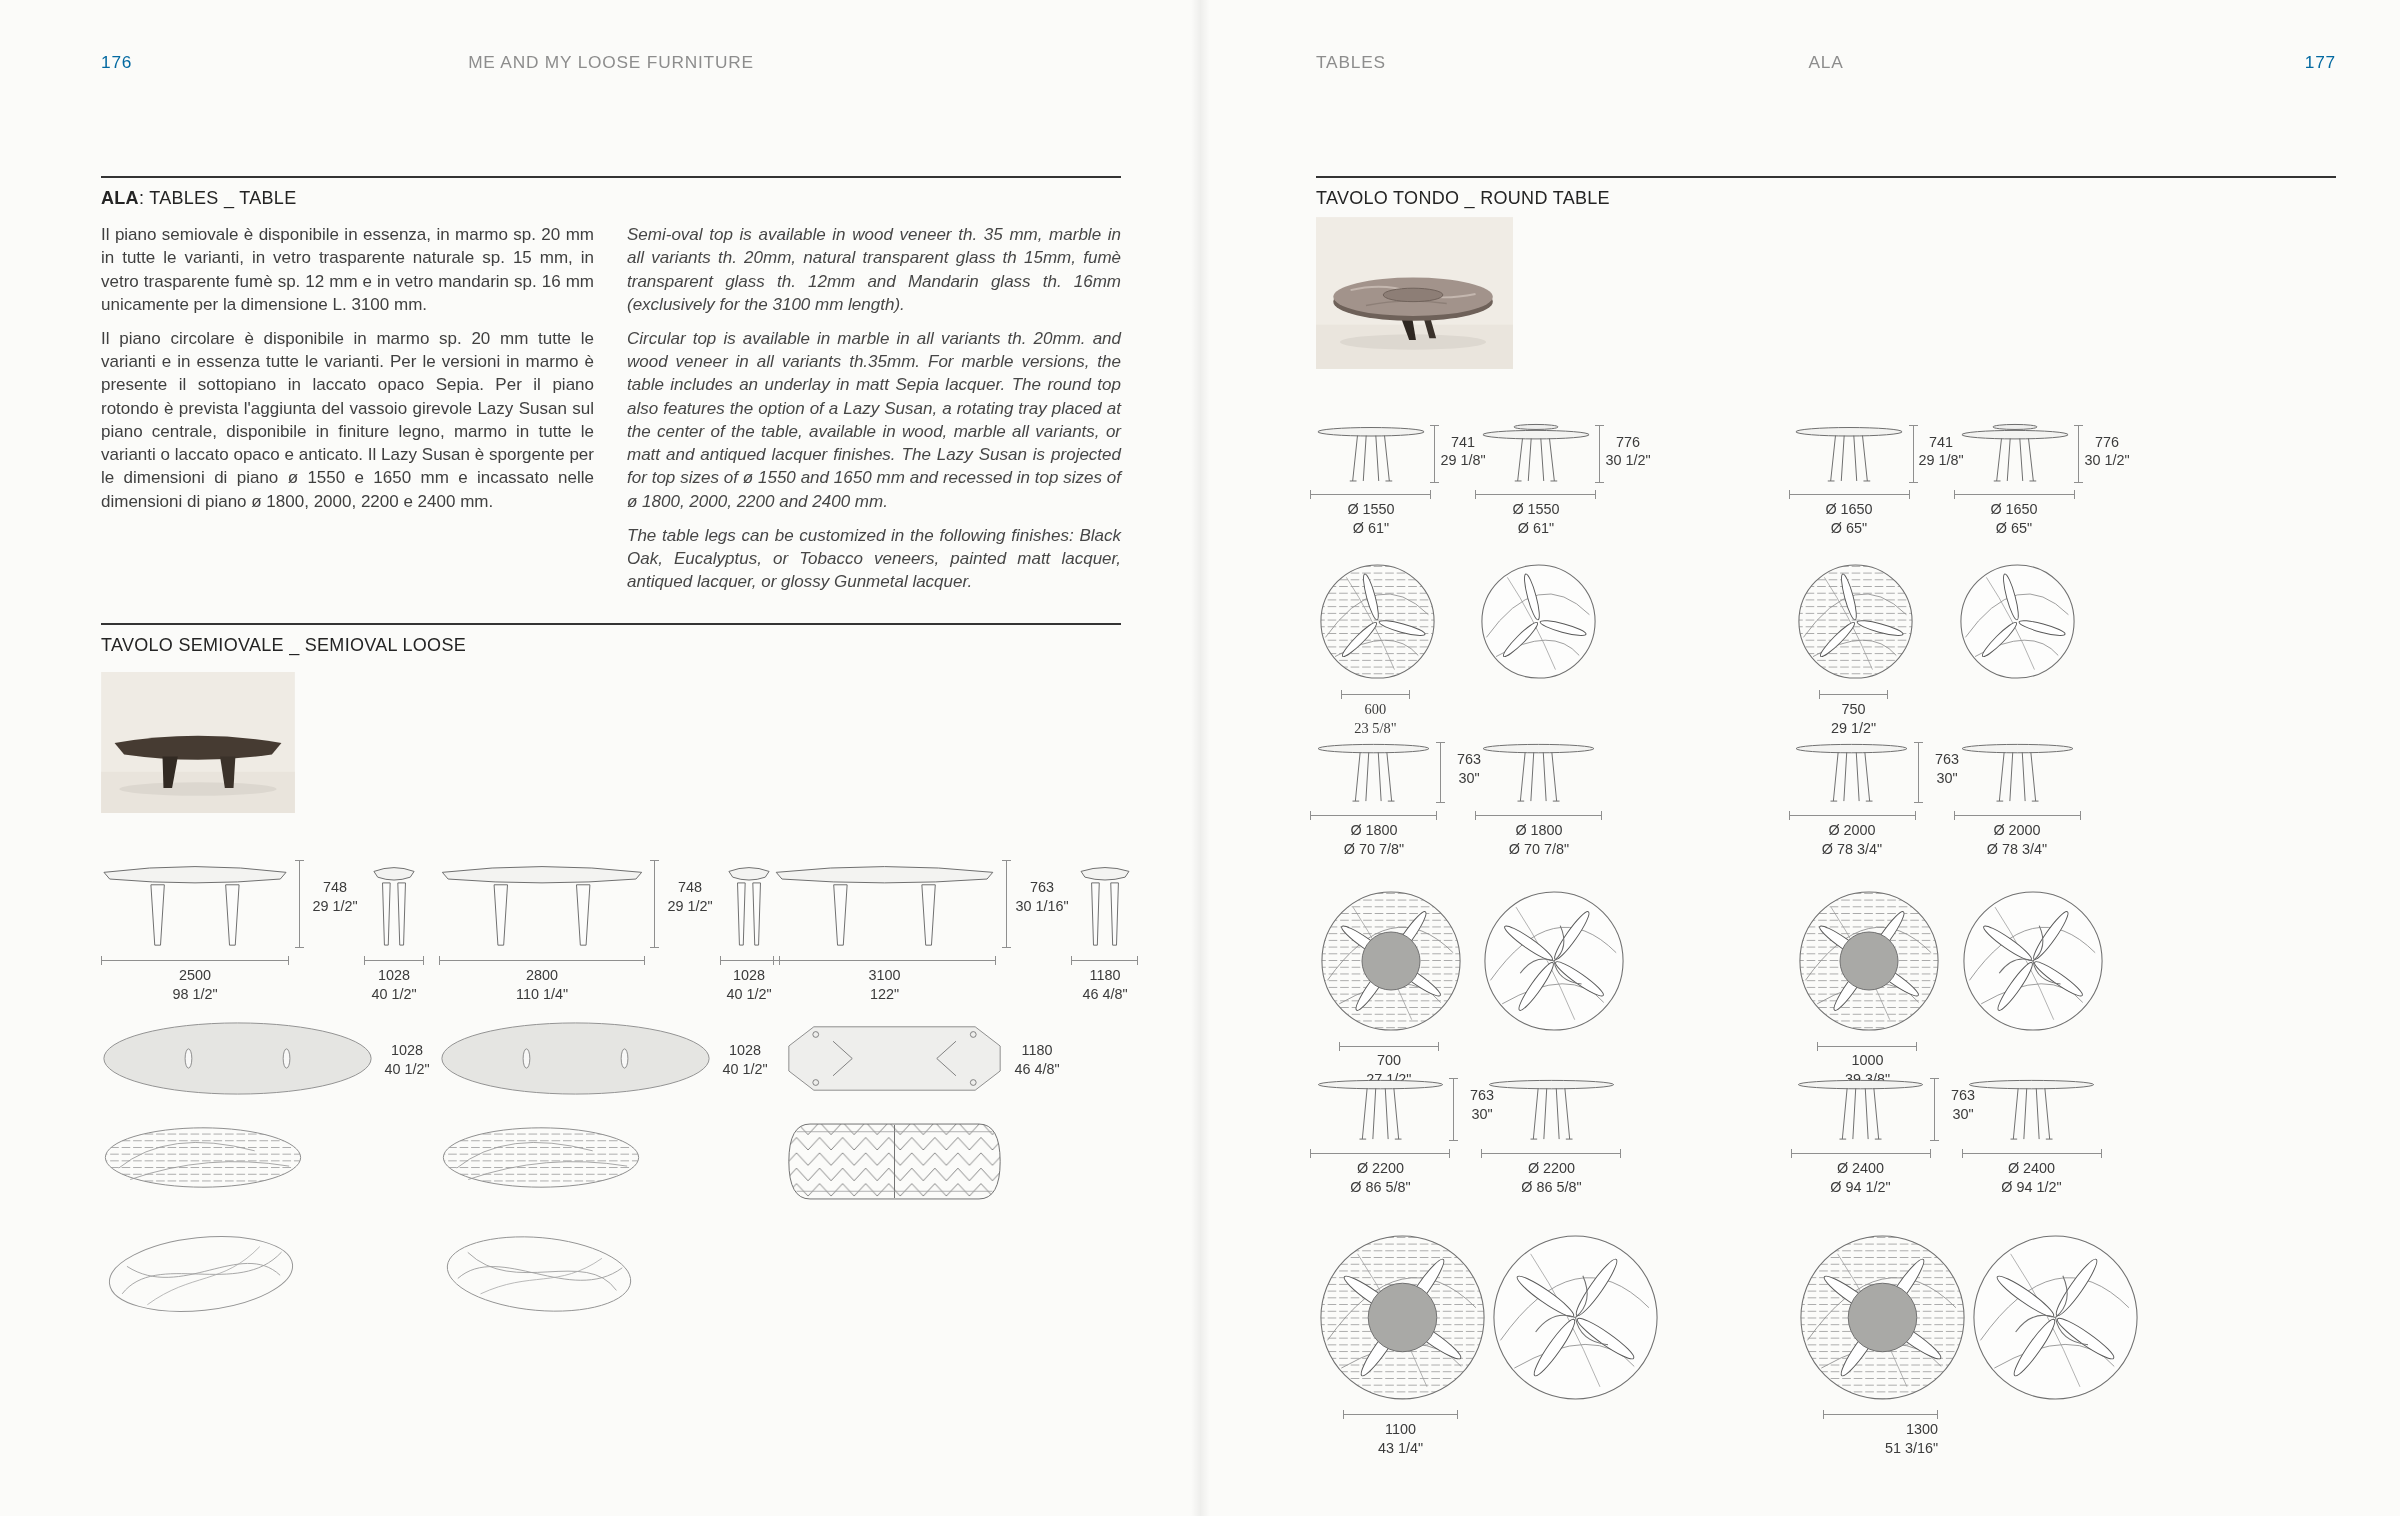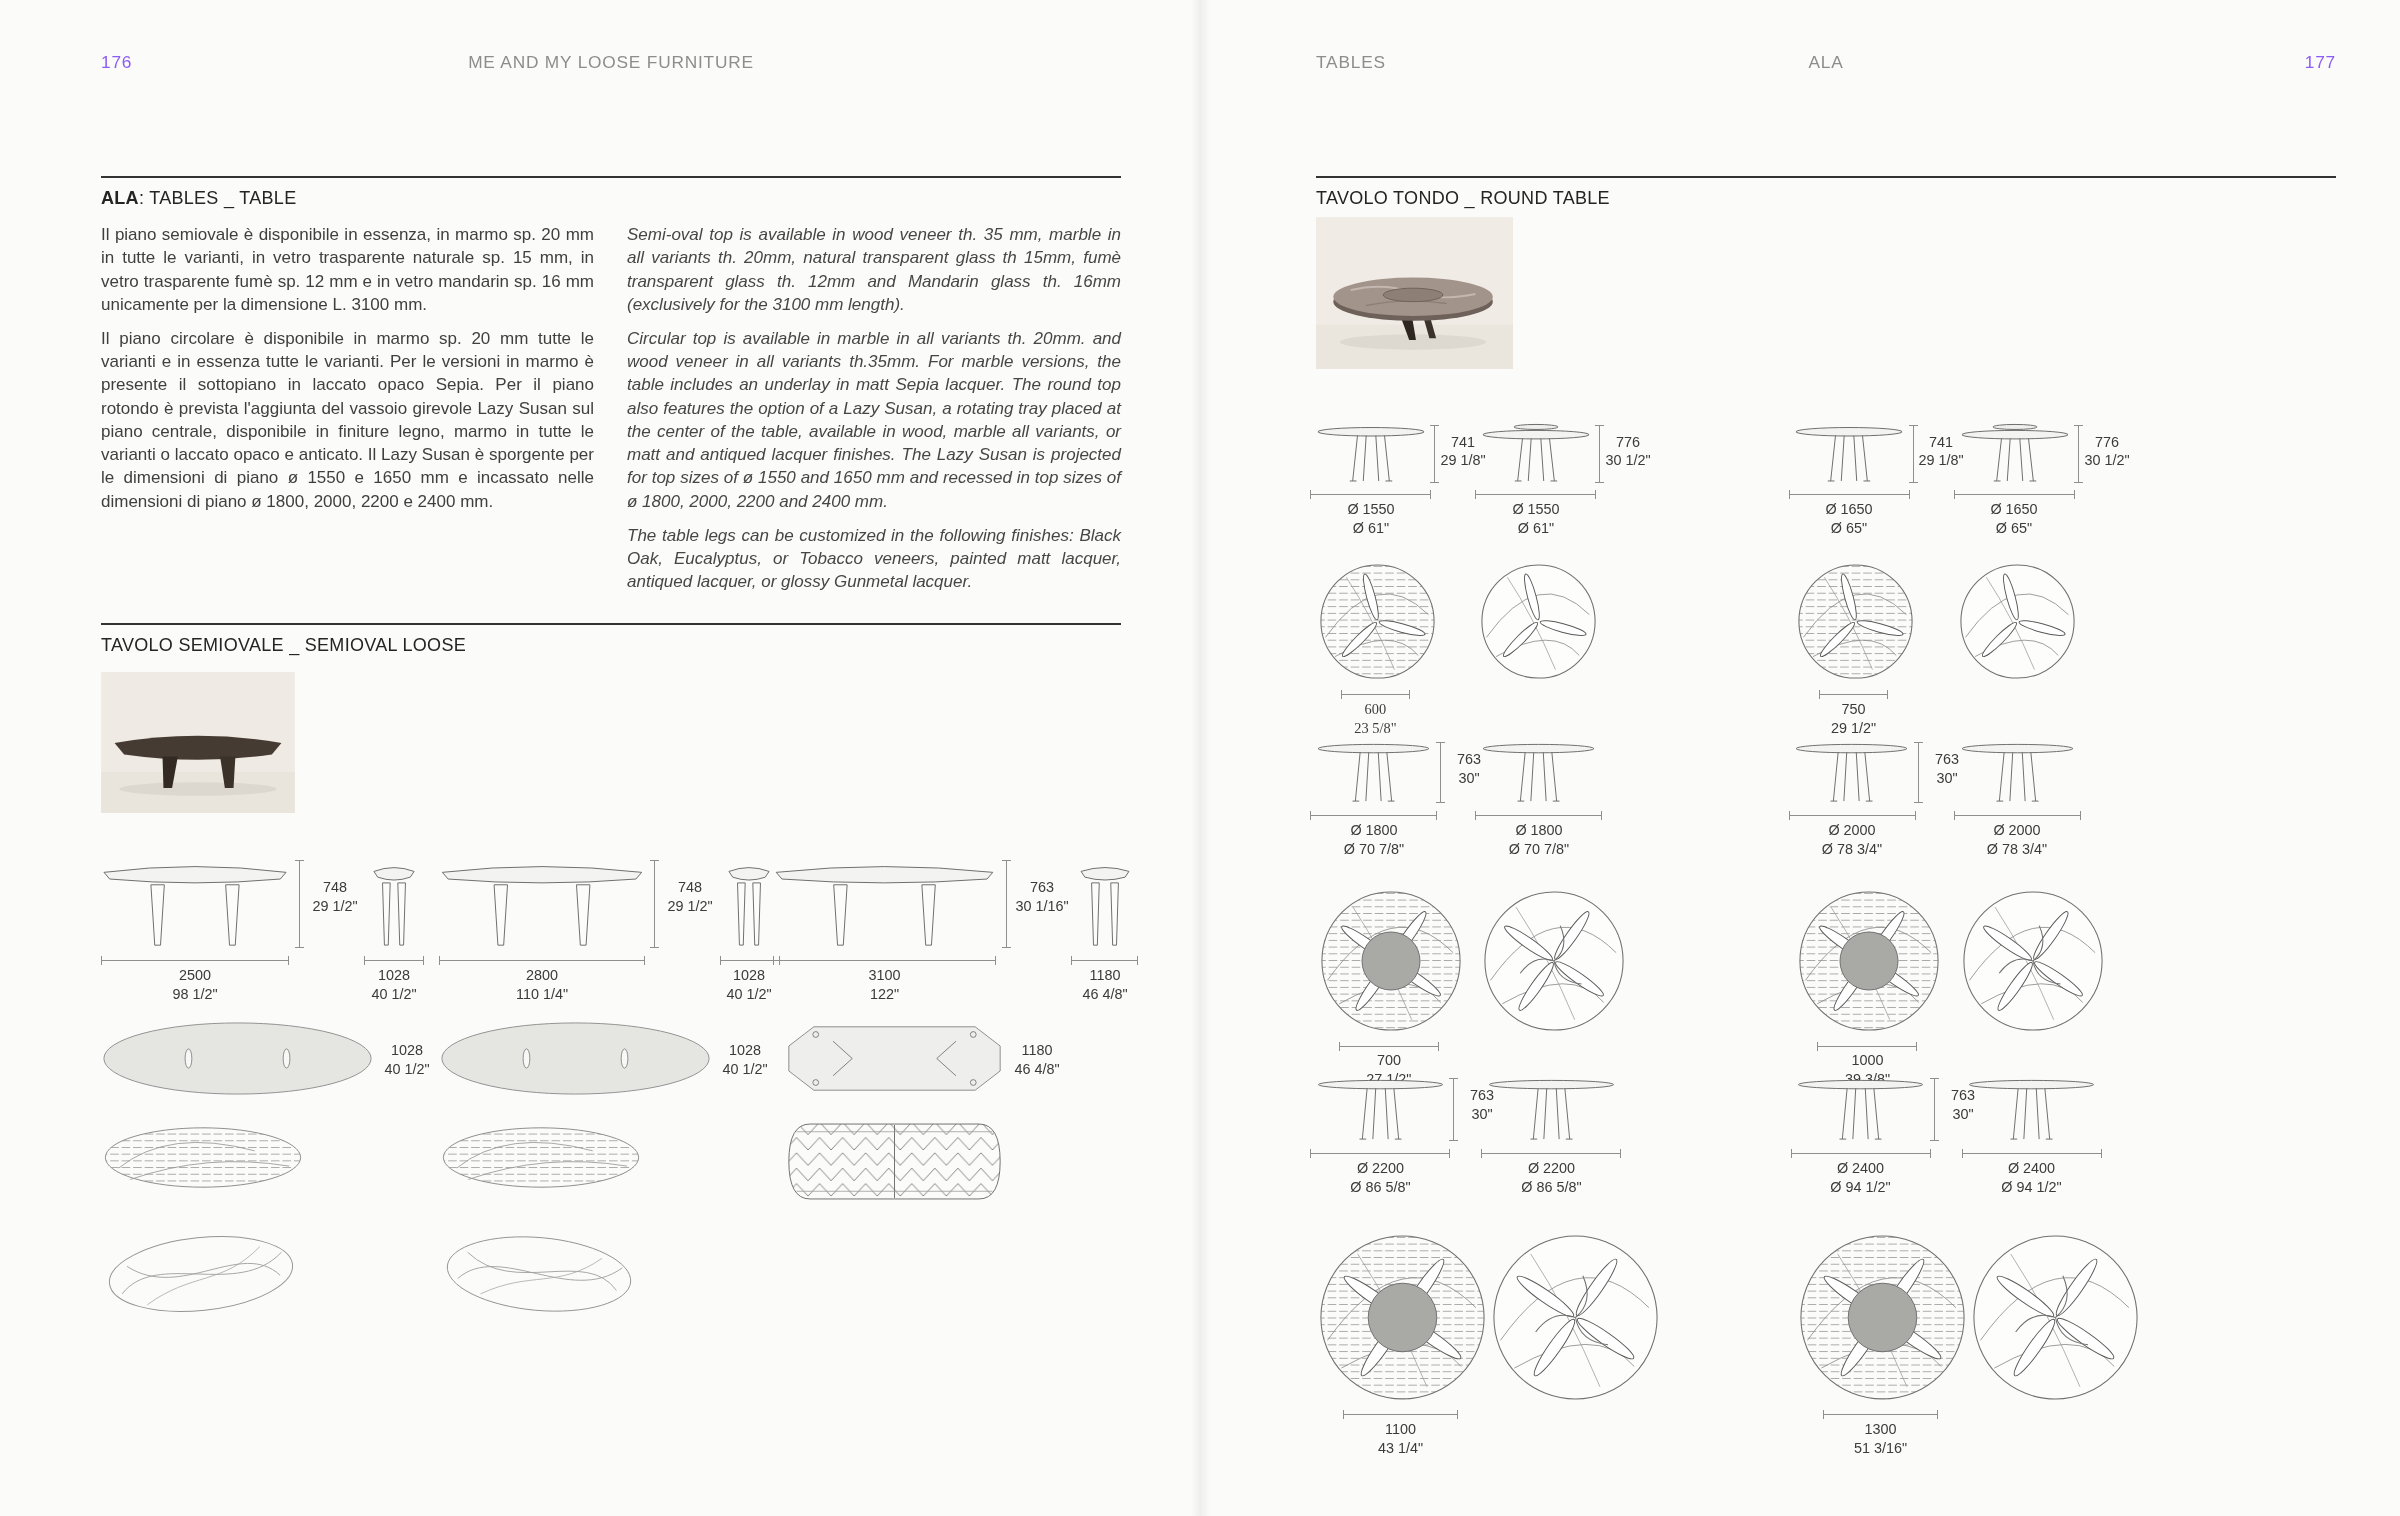--- a/index.html
+++ b/index.html
@@ -1,20 +1,20 @@
 <!DOCTYPE html>
 <html><head>
 <meta charset="utf-8">
 <style>
   html,body{margin:0;padding:0}
   body{width:2401px;height:1517px;position:relative;background:#fbfbf9;
        font-family:"Liberation Sans",sans-serif;color:#3c3c3c;overflow:hidden}
   .page{position:absolute;top:0;height:1517px;width:1200px}
   .runhead{position:absolute;top:52px;font-size:17.3px;letter-spacing:0.8px;color:#8d8d8d;white-space:nowrap}
-  .pagenum{color:#8b5cf6}
+  .pagenum{color:#0369a1}
   .rule{position:absolute;height:1.9px;background:#343434}
   .sec-title{position:absolute;font-size:18px;letter-spacing:0.3px;color:#242424;white-space:nowrap}
   .sec-title b{font-weight:bold}
   .textcol{position:absolute;font-size:17px;line-height:1.37;text-align:justify;color:#3f3f3f}
   .textcol p{margin:0 0 10.6px 0}
   .en{font-style:italic;color:#464646}
   .photo{position:absolute;overflow:hidden}
   .drawings{position:absolute}
   .dim2{position:absolute;font-size:14.4px;line-height:1.3;color:#3b3b3b;text-align:center;white-space:nowrap}
   .hdim{position:absolute;height:1px;background:#8f8f8f}
@@ -622,21 +622,21 @@
         <path d="M40.24999999999999 20.700000000000003 Q 78.5 78.5 112.5 159.25" fill="none" stroke="#9c9c9c" stroke-width="0.8"></path>
         <ellipse cx="118.33256569405394" cy="108.9392986904275" rx="35.699999999999996" ry="6.375" fill="#ffffff" stroke="#585858" stroke-width="1" transform="rotate(35 118.33256569405394 108.9392986904275)"></ellipse>
         <ellipse cx="65.0607013095725" cy="118.33256569405394" rx="35.699999999999996" ry="6.375" fill="#ffffff" stroke="#585858" stroke-width="1" transform="rotate(125 65.0607013095725 118.33256569405394)"></ellipse>
         <ellipse cx="55.66743430594606" cy="65.0607013095725" rx="35.699999999999996" ry="6.375" fill="#ffffff" stroke="#585858" stroke-width="1" transform="rotate(215 55.66743430594606 65.0607013095725)"></ellipse>
         <ellipse cx="108.9392986904275" cy="55.66743430594606" rx="35.699999999999996" ry="6.375" fill="#ffffff" stroke="#585858" stroke-width="1" transform="rotate(305 108.9392986904275 55.66743430594606)"></ellipse>
         <path d="M87 87 Q 91.381102983441 112.12082675089505 120.85916438585883 115.41121234814503" fill="none" stroke="#6f6f6f" stroke-width="1.1"></path>
         <path d="M87 87 Q 63.05417437793668 78.23373310480818 45.46558616126285 102.11729033499456" fill="none" stroke="#6f6f6f" stroke-width="1.1"></path>
         <path d="M87 87 Q 106.56472263862231 70.64544014429677 94.6752494528783 43.4714973168604" fill="none" stroke="#6f6f6f" stroke-width="1.1"></path>
       </svg>
       <div class="hdim" style="left: 507px; top: 991px; width: 115px;"></div>
-      <div class="dim2" style="left: 507px; top: 997px; width: 115px;">
+      <div class="dim2" style="left: 507px; top: 997px; width: 115px; text-align: right;">
         <div>1300</div>
         <div>51 3/16"</div>
       </div>
     </div>
 </div>
 
 <div class="gutter"></div>
 
 
 </body></html>

